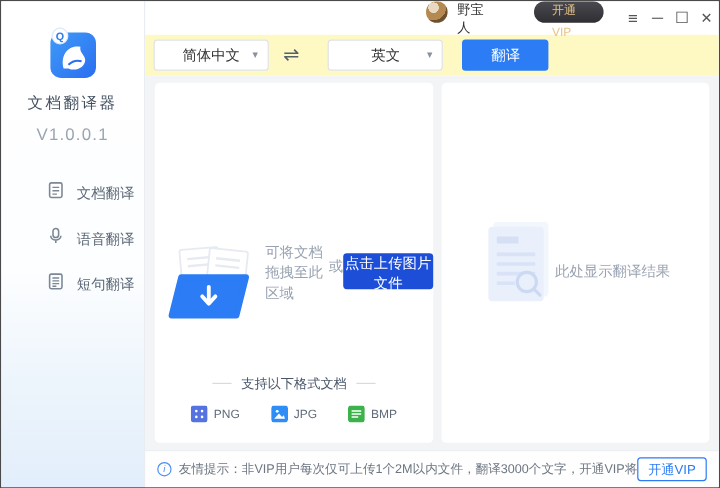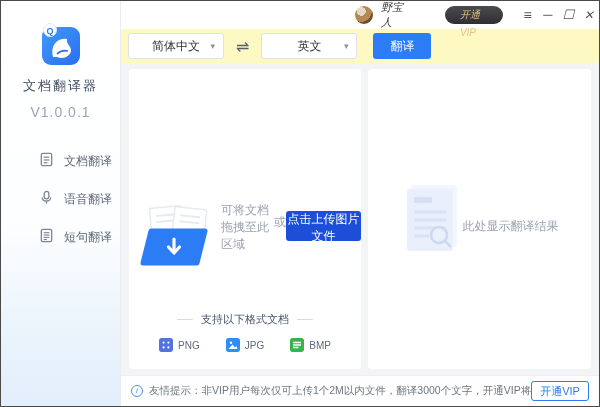--- a/index.html
+++ b/index.html
@@ -15,37 +15,37 @@
   .menu{ margin-top:22px; }
   .menu-item{ position:relative; height:38px; display:flex; align-items:center; padding-left:38px; cursor:pointer; }
   .menu-item .mi-label{ margin-left:10px; font-size:12px; color:#5c6877; }
   .menu-item.active .mi-label{ color:#3b4optio4a5c; }
   .menu-item.active .mi-label{ color:#3d4c61; }
   .menu-item.active .active-bar{ position:absolute; right:0; top:5px; bottom:5px; width:3px; background:#2b7cf5; border-radius:2px; }
 
   
   .main{ position:absolute; left:120px; top:0; right:0; bottom:0; background:#fff; }
 
-  .titlebar{ height:28px; display:flex; align-items:center;font-style:italic; }
+  .titlebar{ height:28px; display:flex; align-items:flex-start; }
   .avatar{ width:18px; height:18px; border-radius:50%; margin-left:234px; flex:0 0 auto;
     background:radial-gradient(circle at 35% 30%, #e8d9c2 0 25%, #b58a52 26% 60%, #6e4f2e 61% 100%); cursor:pointer; }
   .username{ margin-left:8px; font-size:11px; color:#333; }
   .vip-pill{ margin-left:38px; height:18px; padding:0 15px; border-radius:9px; background:linear-gradient(180deg,#4a4a50,#2e2e33);
     color:#e7c288; font-size:10px; line-height:18px; cursor:pointer; }
   .win-btn{ margin-left:0; width:26px; text-align:center; font-size:13px; color:#555; cursor:pointer; line-height:28px; }
   .win-btn.menu-glyph{ margin-left:14px; font-size:14px; }
   .win-btn.close-glyph{ font-size:12px; }
 
   .toolbar{ height:34px; display:flex; align-items:center; background:#fef9c3; }
   .lang-select{ width:96px; height:26px; border:1px solid #dfe3e9; border-radius:3px; display:flex; align-items:center;
-    justify-content:center; position:relative; font-size:12px; color:#333; cursor:pointer; background:#fff; }
+    justify-content:center; position:relative; font-size:12px; color:#333; cursor:pointer; background:#fff;margin-left:12px; }
   .lang-select .caret{ position:absolute; right:8px; top:50%; transform:translateY(-54%); font-size:9px; color:#8a929c; }
   .lang-select.src{ margin-left:7px; }
   .swap{ margin:0 12px; font-size:16px; color:#55606d; cursor:pointer; }
-  .translate-btn{ margin-left:16px; width:58px; height:26px; background:#2b7cf5; border:none; border-radius:3px;
+  .translate-btn{ margin-left:16px; width:72px; height:26px; background:#2b7cf5; border:none; border-radius:3px;
     color:#fff; font-size:12px; cursor:pointer; }
 
   .content{ position:absolute; left:0; right:0; top:62px; bottom:31px; background:#f3f4f6; padding:6px 8px; display:flex; gap:7px; }
   .card{ background:#fff; border-radius:4px; }
   .upload-card{ width:232px; position:relative; display:flex; flex-direction:row; align-items:center; }
   .upload-icon{ margin-top:36px; }
   .drag-hint{ margin-top:16px; font-size:12px; color:#98a2b1; }
   .or-label{ margin-top:7px; font-size:12px; color:#98a2b1; }
   .upload-btn{ margin-top:13px; width:170px; height:30px; background:#1d4ed8; border:none; border-radius:3px;
     color:#fff; font-size:12px; cursor:pointer; }

